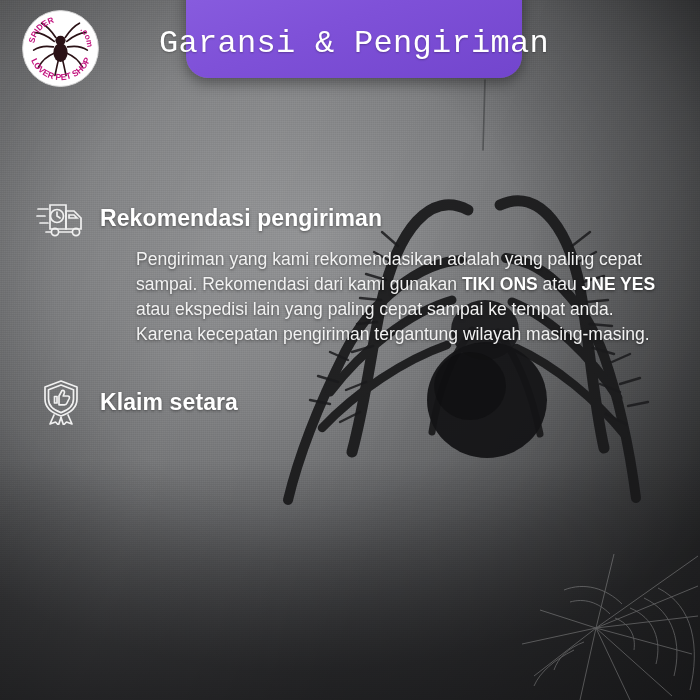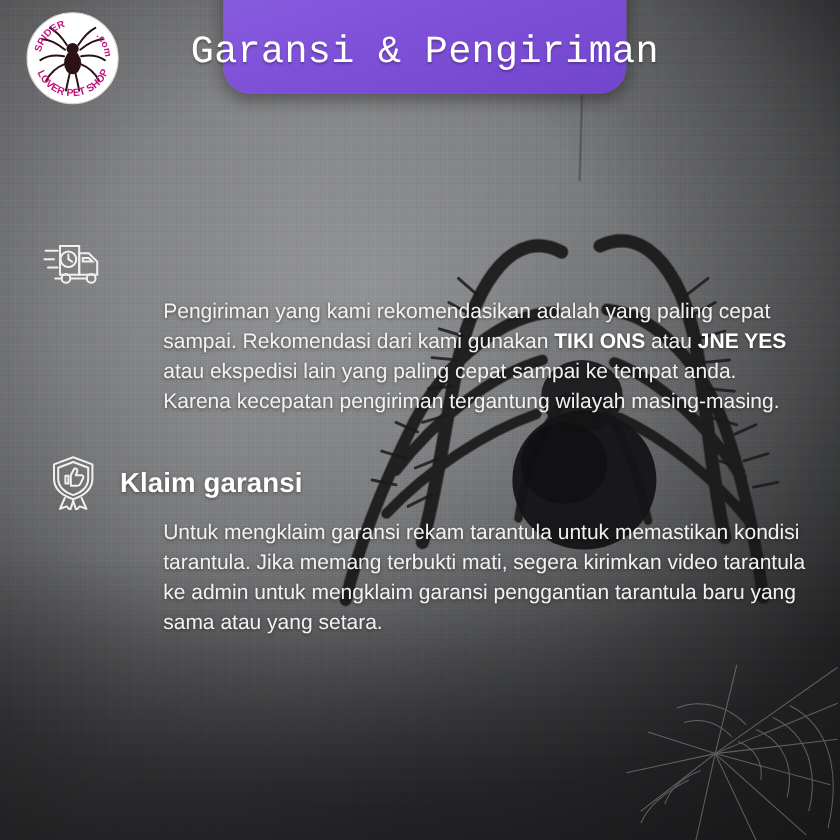--- a/index.html
+++ b/index.html
@@ -283,37 +283,37 @@
               <circle cx="21" cy="19" r="6.5"></circle>
               <path d="M21 15.2 V19 L24 21"></path>
               <circle cx="19" cy="35" r="3.6"></circle>
               <circle cx="40" cy="35" r="3.6"></circle>
               <path d="M10 35 H15"></path>
                 <path d="M23 35 H36"></path>
               <path d="M33 18 H38 L41 21 H33 Z"></path>
             </g>
           </svg>
         </div>
+        <div class="sec-title">Rekomendasi pengiriman</div>
       </div>
       <div class="sec-body"><span>Pengiriman yang kami rekomendasikan adalah yang paling cepat sampai. Rekomendasi dari kami gunakan </span><b>TIKI ONS</b><span> atau </span><b>JNE YES</b><span> atau ekspedisi lain yang paling cepat sampai ke tempat anda. Karena kecepatan pengiriman tergantung wilayah masing-masing.</span></div>
     </div>
 
     <div class="section" id="sec-2">
       <div class="section-head">
         <div class="sec-icon">
           <svg width="46" height="46" viewBox="0 0 46 46">
             <g stroke="#f0f0f0" fill="none" stroke-width="1.7" stroke-linecap="round" stroke-linejoin="round">
               <path d="M23 2 L39 8 V20 C39 29 32 34 23 37 C14 34 7 29 7 20 V8 Z"></path>
               <path d="M23 6 L35.5 10.8 V20 C35.5 27 30 31.2 23 33.6 C16 31.2 10.5 27 10.5 20 V10.8 Z"></path>
               <path d="M19 24 V17.5 H16.5 V24 Z"></path>
               <path d="M21 17 L24 11.5 C26 11 27 12.5 26.2 14.5 L25.2 17 H29.8 C31.2 17 31.8 18.2 31.2 19.5 L29 24 C28.5 25.2 27.6 25.8 26.4 25.8 H21 Z"></path>
               <path d="M16 36 L12 45 L17.5 43 L20.5 46 L23 38.5"></path>
               <path d="M30 36 L34 45 L28.5 43 L25.5 46 L23 38.5"></path>
             </g>
           </svg>
         </div>
-        <div class="sec-title">Klaim garansi</div>
+        <div class="sec-title">Klaim setara</div>
       </div>
-      <div class="sec-body"><span>Untuk mengklaim garansi rekam tarantula untuk memastikan kondisi tarantula. Jika memang terbukti mati, segera kirimkan video tarantula ke admin untuk mengklaim garansi penggantian tarantula baru yang sama atau yang setara.</span></div>
     </div>
 
   </div>
 </div>
 
 </body></html>

